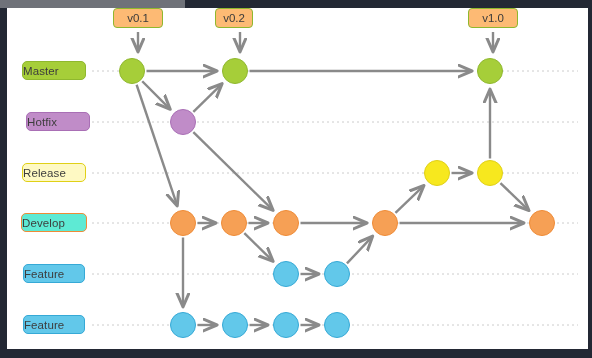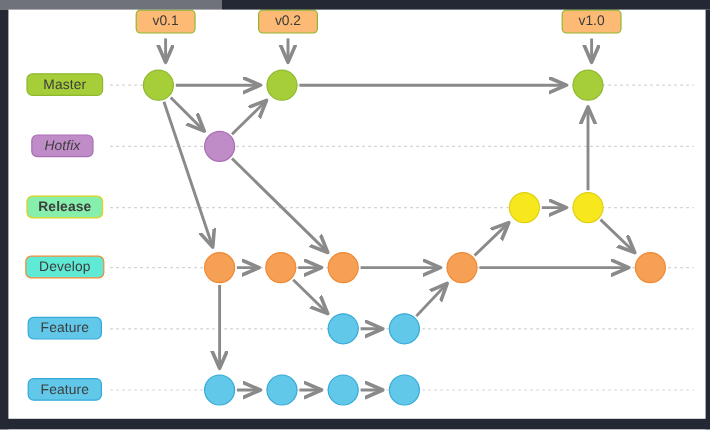--- a/index.html
+++ b/index.html
@@ -67,21 +67,21 @@
     width: 592px; height: 358px;
     pointer-events: none;
   }
 
   
   .lane-label {
     position: absolute;
     height: 19px;
     line-height: 18px;
     border-radius: 5px;
-    text-align: center;
+    text-align: left;
     font-size: 11.5px;
     color: #3d3d3d;
     box-sizing: border-box;
     letter-spacing: 0.1px;
     white-space: nowrap;
   }
 
   
   .version-tag {
     position: absolute;
@@ -150,30 +150,30 @@
       </g>
     <g id="tagarrow-group">
         <line x1="138" y1="32" x2="138" y2="51" stroke="#8a8a8a" stroke-width="2.4" marker-end="url(#ah)"></line>
         <line x1="240" y1="32" x2="240" y2="51" stroke="#8a8a8a" stroke-width="2.4" marker-end="url(#ah)"></line>
         <line x1="493" y1="32" x2="493" y2="51" stroke="#8a8a8a" stroke-width="2.4" marker-end="url(#ah)"></line>
       </g>
   </svg>
 
   <div id="lane-labels">
       <div class="lane-label" style="left: 22px; top: 61px; width: 64px; background: rgb(166, 206, 57); border: 1.5px solid rgb(143, 184, 46);">Master</div>
-      <div class="lane-label" style="left: 26px; top: 112px; width: 52px; background: rgb(192, 140, 200); border: 1.5px solid rgb(169, 111, 181); font-style: italic;">Hotfix</div>
-      <div class="lane-label" style="left: 22px; top: 163px; width: 64px; background: #86efac; border: 1.5px solid rgb(224, 208, 22); font-weight: bold;">Release</div>
+      <div class="lane-label" style="left: 26px; top: 112px; width: 64px; background: rgb(192, 140, 200); border: 1.5px solid rgb(169, 111, 181);">Hotfix</div>
+      <div class="lane-label" style="left: 22px; top: 163px; width: 64px; background: #fef9c3; border: 1.5px solid rgb(224, 208, 22);">Release</div>
       <div class="lane-label" style="left: 21px; top: 213px; width: 66px; background: #5eead4; border: 1.5px solid rgb(239, 139, 54);">Develop</div>
       <div class="lane-label" style="left: 23px; top: 264px; width: 62px; background: rgb(98, 200, 234); border: 1.5px solid rgb(54, 169, 214);">Feature</div>
       <div class="lane-label" style="left: 23px; top: 315px; width: 62px; background: rgb(98, 200, 234); border: 1.5px solid rgb(54, 169, 214);">Feature</div>
     </div>
 
   <div id="version-tags">
       <div class="version-tag" style="left: 113px; top: 8px; width: 50px;">v0.1</div>
-      <div class="version-tag" style="left: 215px; top: 8px; width: 50px;">v0.2</div>
+      <div class="version-tag" style="left: 215px; top: 8px; width: 38px;">v0.2</div>
       <div class="version-tag" style="left: 468px; top: 8px; width: 50px;">v1.0</div>
     </div>
 
   <div id="nodes">
       <div class="node" style="left: 119px; top: 58px; width: 26px; height: 26px; background: rgb(166, 206, 57); border: 1.5px solid rgb(143, 184, 46);"></div>
       <div class="node" style="left: 222px; top: 58px; width: 26px; height: 26px; background: rgb(166, 206, 57); border: 1.5px solid rgb(143, 184, 46);"></div>
       <div class="node" style="left: 477px; top: 58px; width: 26px; height: 26px; background: rgb(166, 206, 57); border: 1.5px solid rgb(143, 184, 46);"></div>
       <div class="node" style="left: 170px; top: 109px; width: 26px; height: 26px; background: rgb(192, 140, 200); border: 1.5px solid rgb(169, 111, 181);"></div>
       <div class="node" style="left: 424px; top: 160px; width: 26px; height: 26px; background: rgb(247, 232, 30); border: 1.5px solid rgb(224, 208, 22);"></div>
       <div class="node" style="left: 477px; top: 160px; width: 26px; height: 26px; background: rgb(247, 232, 30); border: 1.5px solid rgb(224, 208, 22);"></div>

